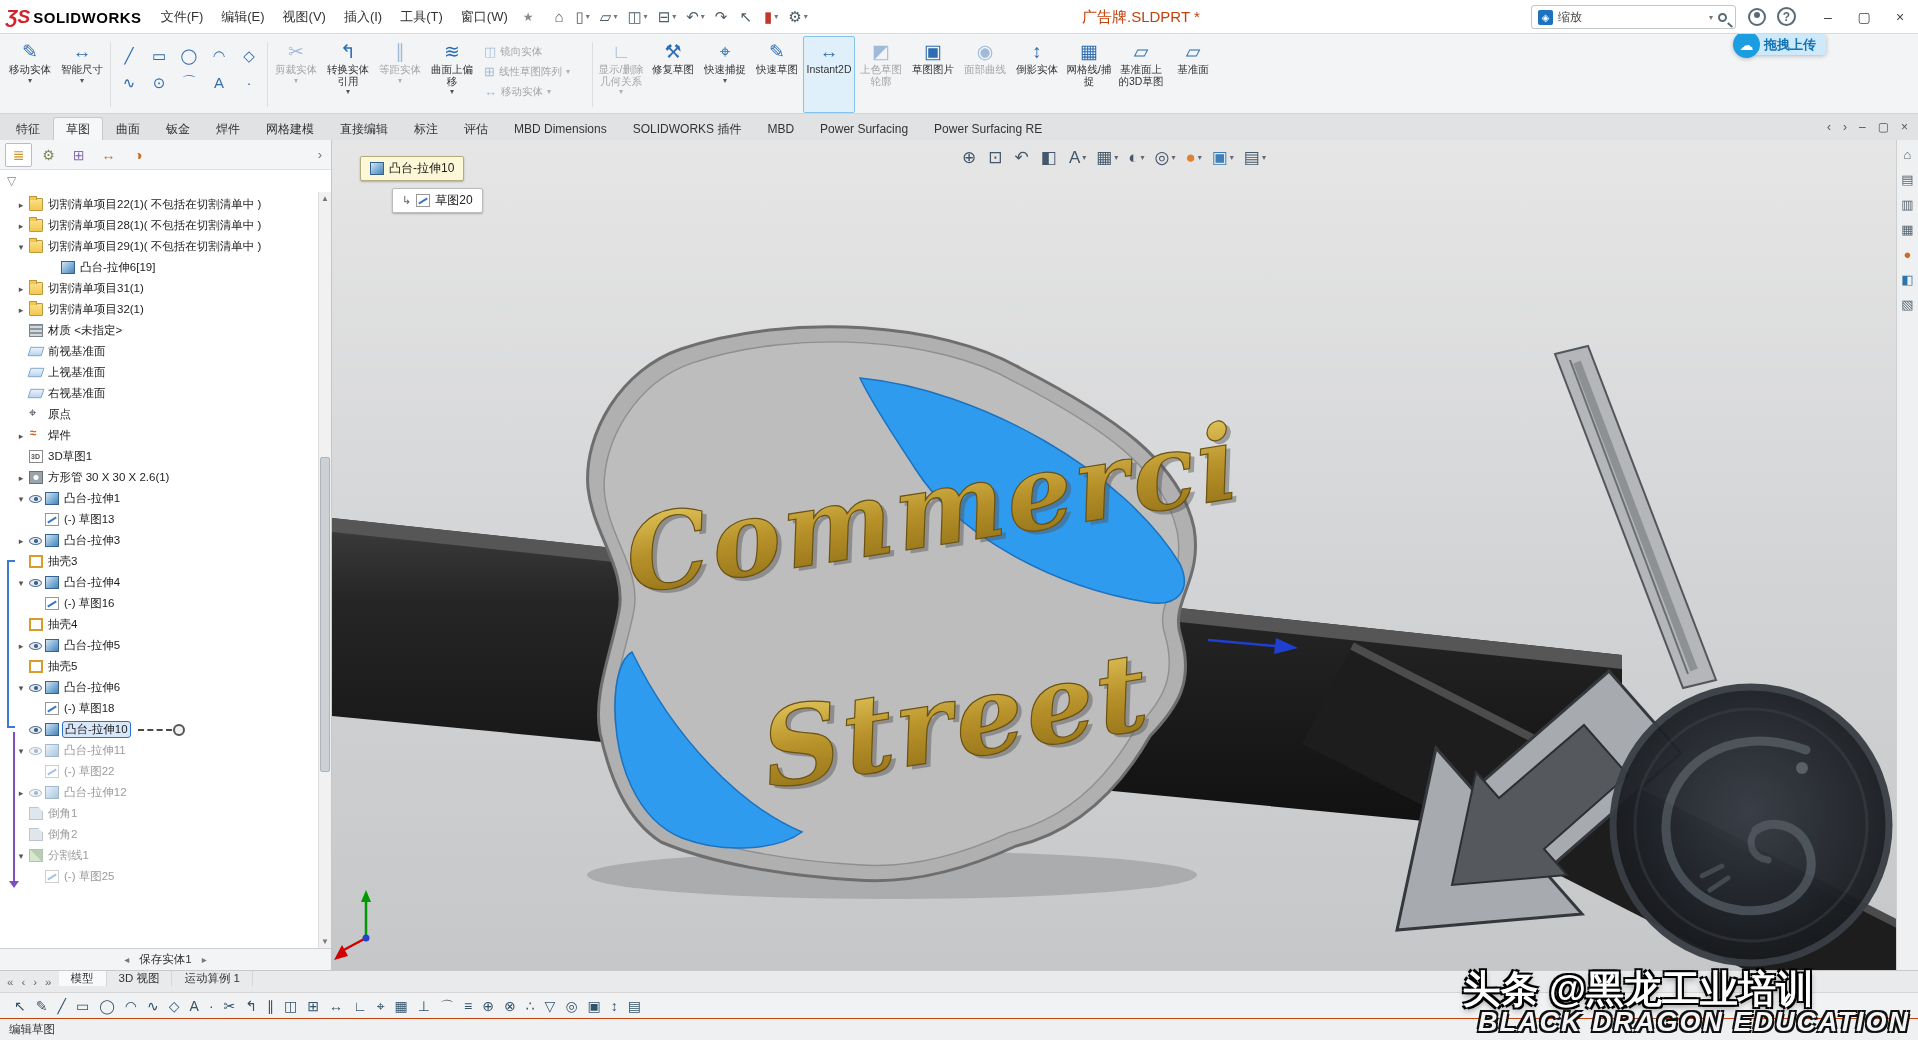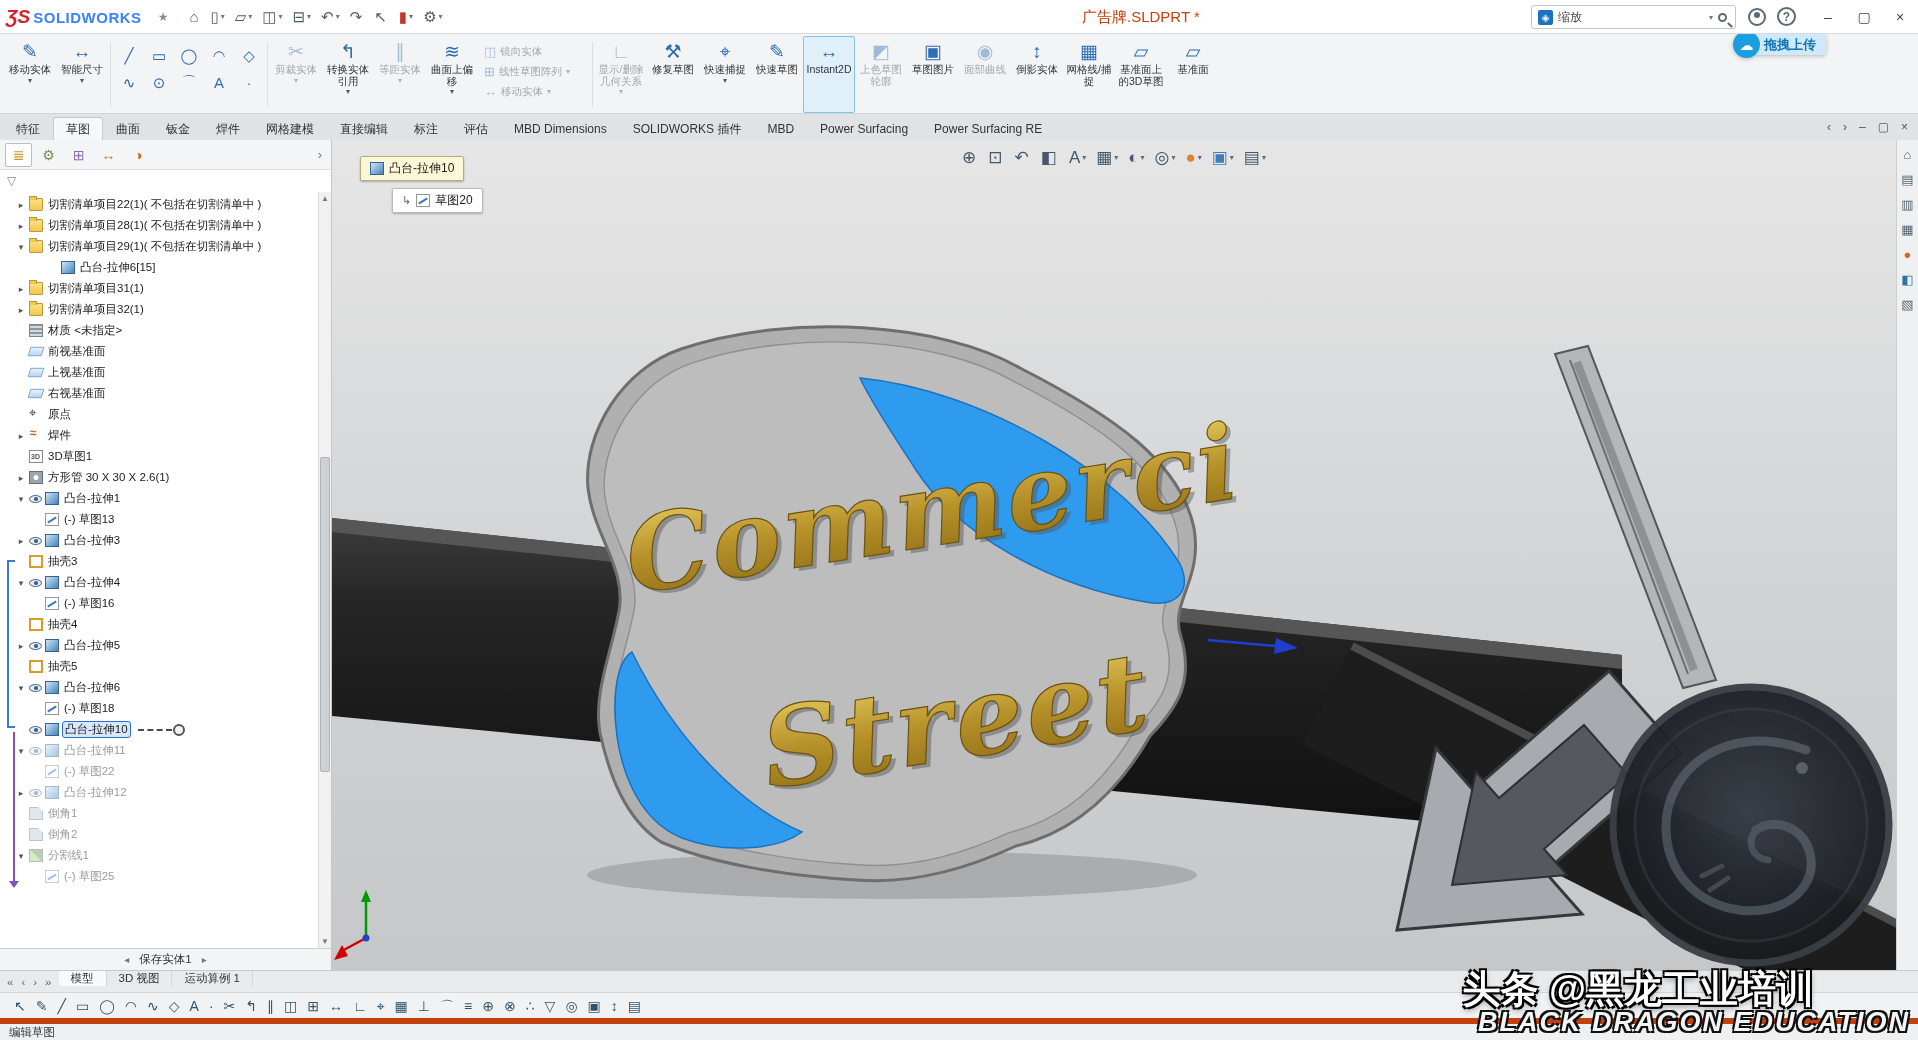--- a/index.html
+++ b/index.html
@@ -3,21 +3,21 @@
 <meta charset="utf-8">
 <style>
   *{box-sizing:border-box;margin:0;padding:0}
   html,body{width:1918px;height:1040px;overflow:hidden}
   body{position:relative;font-family:"Liberation Sans",sans-serif;font-size:12px;color:#222;background:#fff}
 
   
   .titlebar{position:absolute;top:0;left:0;right:0;height:34px;background:#fff;border-bottom:1px solid #d9d9d9;display:flex;align-items:center;padding:0 6px;z-index:30}
   .logo{display:flex;align-items:baseline;gap:3px;margin-right:10px;cursor:default}
   .logo .mark{color:#d2232a;font-weight:bold;font-style:italic;font-size:19px}
-  .logo .ltext{color:#3b82f6;font-weight:bold;font-size:15px;letter-spacing:.5px}
+  .logo .ltext{color:#000000;font-weight:bold;font-size:15px;letter-spacing:.5px}
   .menus{display:flex;list-style:none;font-size:13px;color:#333}
   .menus li{padding:5px 9px;border-radius:2px}
   .pin{color:#8a8a8a;font-size:12px;padding:0 6px}
   .tbtools{display:flex;align-items:center;margin-left:10px}
   .tbi{display:flex;align-items:center;padding:3px 5px;border-radius:2px}
   .tbi .g{font-size:15px;color:#4b5c68;line-height:16px}
   .tbi .dd{font-size:8px;color:#777;margin-left:2px}
   .doc-title{position:absolute;left:1082px;top:0;height:34px;display:flex;align-items:center;font-size:15px;color:#c2410c;white-space:nowrap}
   .search-pill{position:absolute;right:182px;top:5px;width:205px;height:24px;background:#fff;border:1px solid #c3c8cc;border-radius:3px;display:flex;align-items:center;gap:5px;padding:0 6px}
   .search-pill .sic{width:15px;height:15px;background:#1b72c0;color:#fff;border-radius:2px;font-size:10px;display:flex;align-items:center;justify-content:center}
@@ -131,36 +131,45 @@
   .tpi{font-size:13px;color:#55636e;line-height:14px}
 
   
   .bottomtabs{position:absolute;left:0;right:0;top:970px;height:22px;background:#e8eaec;border-top:1px solid #c9c9c9;display:flex;align-items:stretch;z-index:10;font-size:11.5px}
   .bnav{display:flex;align-items:center;gap:2px;padding:0 4px;color:#667}
   .bnav span{padding:0 3px}
   .btab{display:flex;align-items:center;padding:0 12px;border-right:1px solid #d4d6d8;color:#333}
   .btab.active{background:#f8f9fa}
   .bottombar{position:absolute;left:0;right:0;top:992px;height:26px;background:#f1f2f3;border-top:1px solid #d6d6d6;display:flex;align-items:center;gap:10px;padding-left:14px;z-index:10}
   .bico{font-size:14px;color:#33536b;line-height:16px}
-  .statusbar{position:absolute;left:0;right:0;top:1018px;height:22px;background:#eef0f1;border-top:6px solid #c2410c;display:flex;align-items:center;padding-left:9px;font-size:11.5px;color:#333;z-index:10}
+  .statusbar{position:absolute;left:0;right:0;top:1018px;height:22px;background:#eef0f1;border-top:1px solid #c2410c;display:flex;align-items:center;padding-left:9px;font-size:11.5px;color:#333;z-index:10}
 
   
   .wm1{position:absolute;right:104px;top:964px;z-index:60;font-size:38px;font-weight:bold;color:#fff;white-space:nowrap;
        text-shadow:-2px -2px 0 #000,2px -2px 0 #000,-2px 2px 0 #000,2px 2px 0 #000,0 3px 6px rgba(0,0,0,.5)}
   .wm2{position:absolute;right:8px;top:1007px;z-index:60;font-size:27px;font-weight:bold;font-style:italic;letter-spacing:2px;color:#f5f5f5;white-space:nowrap;
        text-shadow:-2px -2px 0 #111,2px -2px 0 #111,-2px 2px 0 #111,2px 2px 0 #111}
 </style>
 </head>
 <body>
 
 <div class="titlebar">
   <div class="logo">
     <span class="mark">ƷS</span>
     <span class="ltext">SOLIDWORKS</span>
   </div>
+  <ul class="menus">
+
+  <li>文件(F)</li>
+      <li>编辑(E)</li>
+      <li>视图(V)</li>
+      <li>插入(I)</li>
+      <li>工具(T)</li>
+      <li>窗口(W)</li>
+    </ul>
   <span class="pin">★</span>
   <div class="tbtools">
 
       <span class="tbi">
         <span class="g">⌂</span>
         <span class="dd"></span>
       </span>
 
       <span class="tbi">
         <span class="g">▯</span>
@@ -507,21 +516,21 @@
 
             <span class="ticon i-folder"></span>
             <span class="lbltxt">切割清单项目29(1)( 不包括在切割清单中 )</span>
 
           </div>
 
           <div class="trow" style="--ind: 3;">
             <span class="arw"></span>
 
             <span class="ticon i-boss"></span>
-            <span class="lbltxt">凸台-拉伸6[15]</span>
+            <span class="lbltxt">凸台-拉伸6[19]</span>
 
           </div>
 
           <div class="trow" style="--ind: 1;">
             <span class="arw">▸</span>
 
             <span class="ticon i-folder"></span>
             <span class="lbltxt">切割清单项目31(1)</span>
 
           </div>

